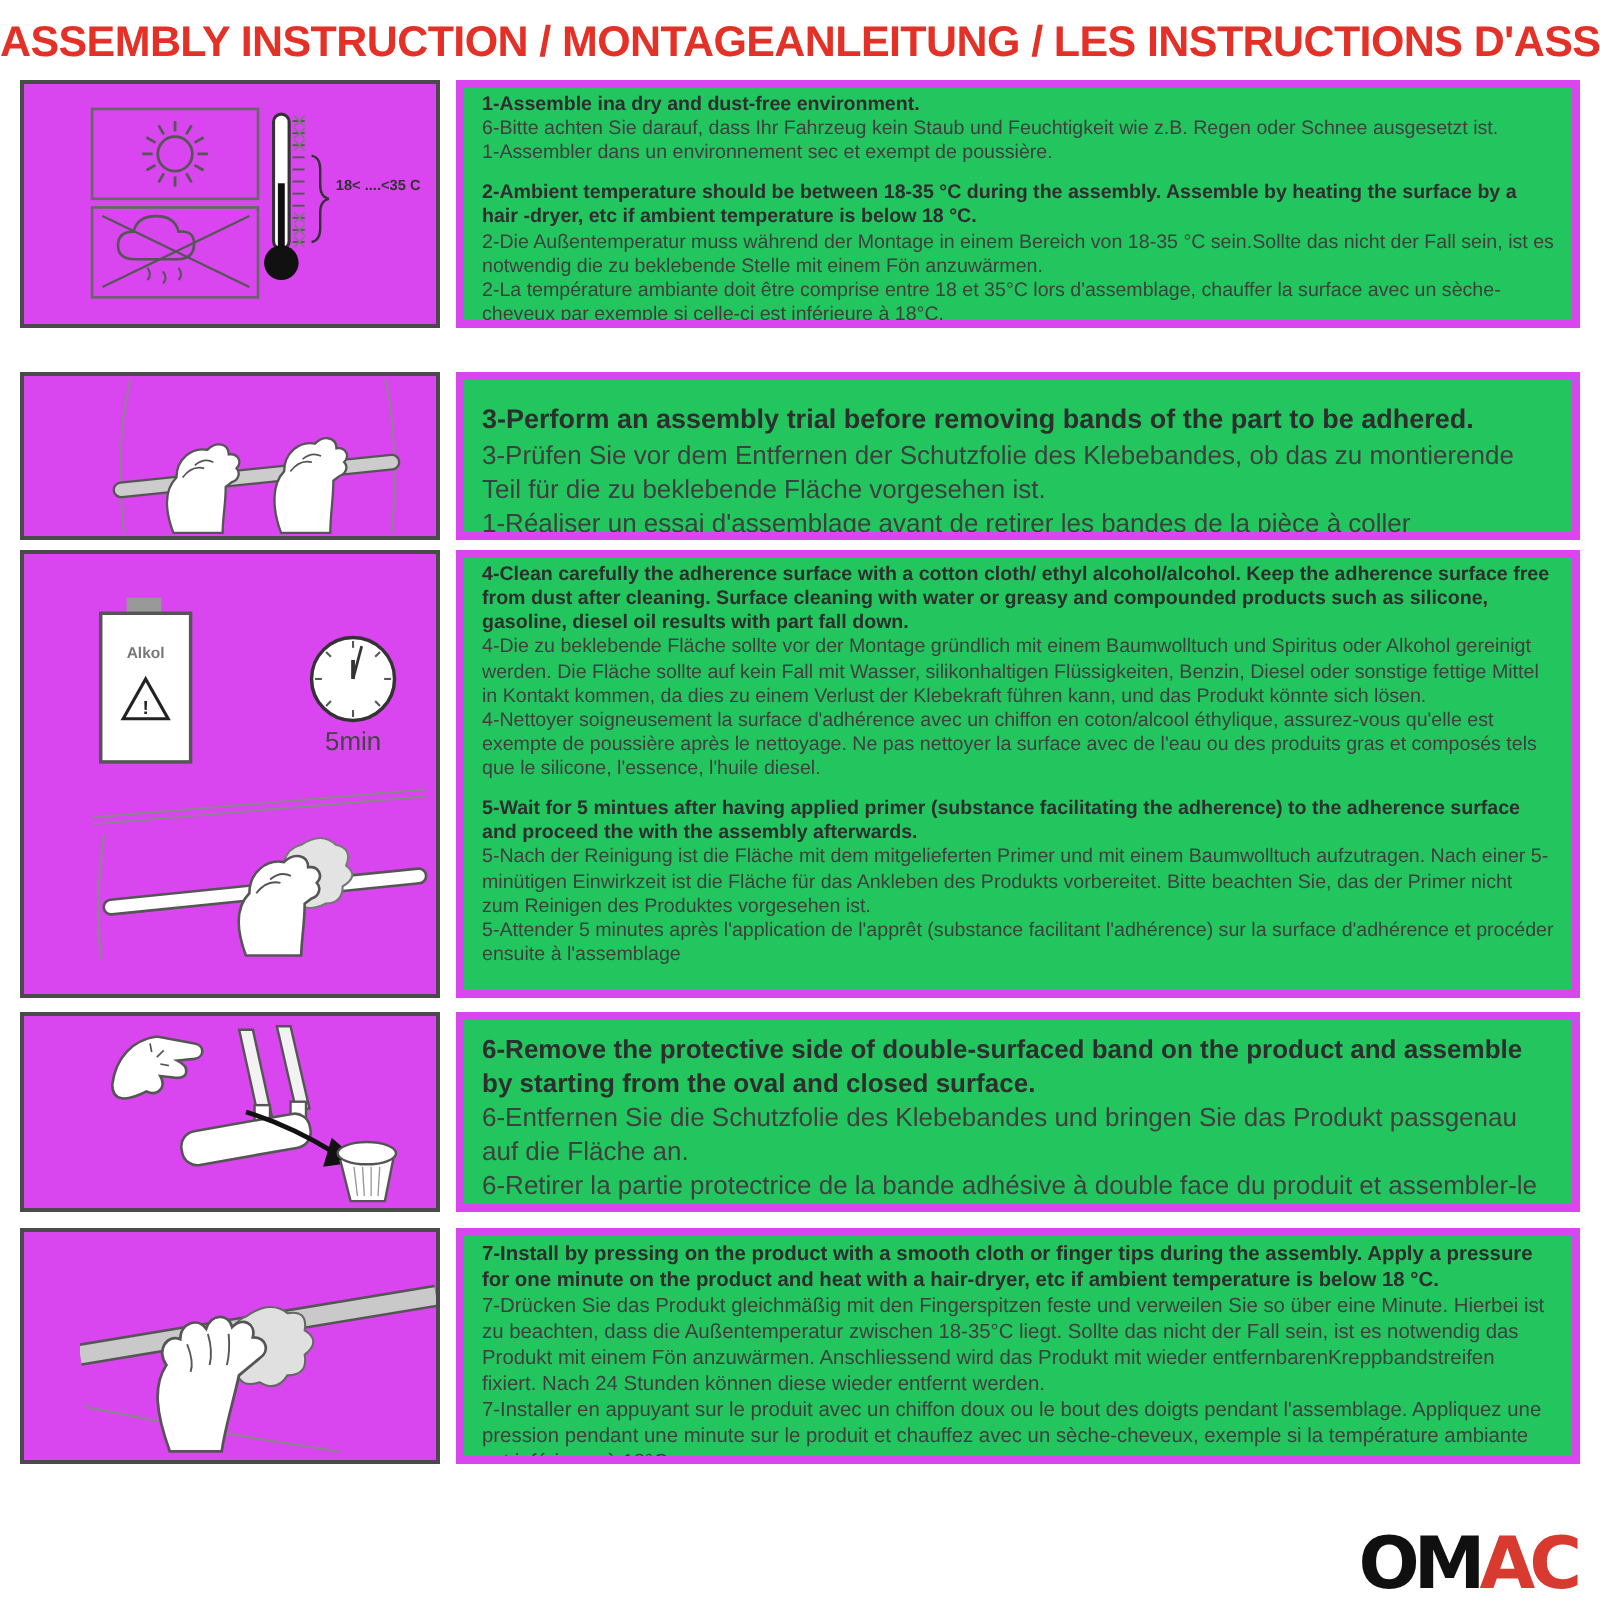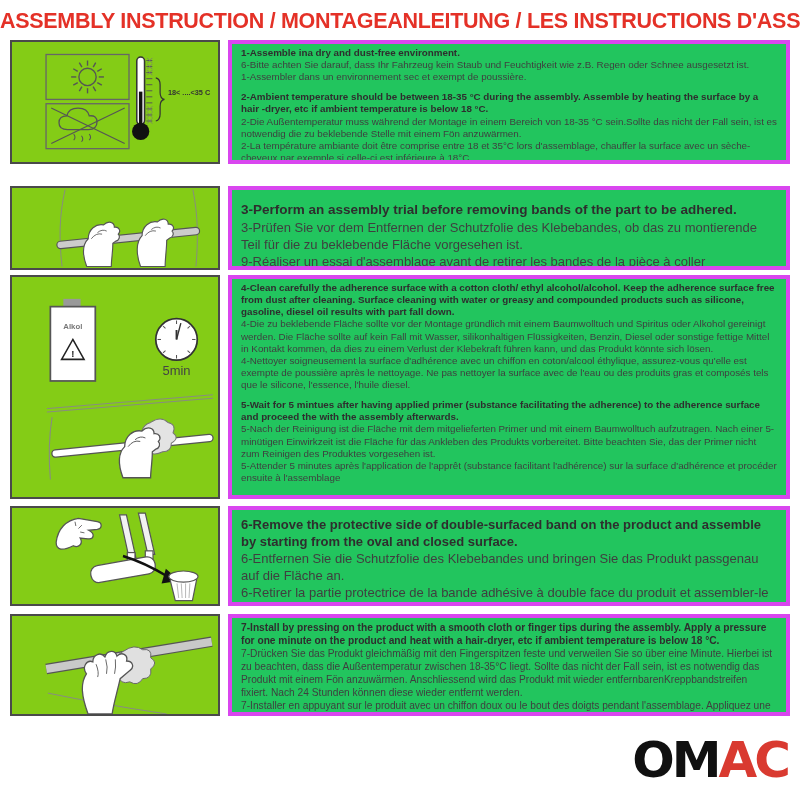--- a/index.html
+++ b/index.html
@@ -12,42 +12,42 @@
     margin:0; padding:9px 0 6px; text-align:center;
     color:#e43127; font-size:21.5px; font-weight:800; letter-spacing:-0.3px;
     white-space:nowrap;
   }
   .main { padding:0 10px; }
   .row { display:flex; gap:8px; }
   .r1 { height:124px; margin-bottom:22px; }
   .r2 { height:84px; margin-bottom:5px; }
   .r3 { height:224px; margin-bottom:7px; }
   .r4 { height:100px; margin-bottom:8px; }
-  .r5 { height:102px; }
+  .r5 { height:118px; }
   .iconbox {
-    flex:0 0 210px; width:210px; border:2px solid #4a4a4a; background:#84cc16; overflow:hidden;padding-left:28px;
+    flex:0 0 210px; width:210px; border:2px solid #4a4a4a; background:#d946ef; overflow:hidden;padding-left:28px;
   }
   .iconbox svg { width:100%; height:100%; display:block; }
   .textbox {
     flex:1; border:4px solid #d946ef; background:#22c55e; padding:3px 9px 2px; overflow:hidden;
   }
   .textbox p { margin:0; }
   .step { margin-bottom:0.8em; }
   .step:last-child { margin-bottom:16px; }
   .en { font-weight:700; color:#2e2e2e; }
   .t-small { font-size:9.8px; line-height:1.24; }
   .t-med  { font-size:13px;  line-height:1.32; padding-top:11px; }
   .t-med .en { font-size:13.5px; }
   .t-med2 { font-size:13px;  line-height:1.3;  padding-top:7px; }
   .t-s7   { font-size:10.2px; line-height:1.27; padding-top:4px; }
   .logo {
-    position:absolute; right:12px; bottom:16px; background:#fff;
+    position:absolute; right:12px; bottom:0px; background:#fff;
     padding:2px 0 0 12px; line-height:0.95;
     font-family:"DejaVu Sans", sans-serif; font-weight:800;
-    font-size:50px; letter-spacing:-3px; white-space:nowrap;
+    font-size:36px; letter-spacing:-3px; white-space:nowrap;
   }
   .logo .lb { color:#101010; }
   .logo .lr { color:#d93a30; }
   svg text { font-family:"Liberation Sans", sans-serif; }
 </style>
 </head>
 <body>
 
 <div class="page">
 
@@ -152,21 +152,21 @@
             <path d="M118,102 C112,86 112,70 120,62 C120,50 130,42 140,44 C146,38 154,40 154,47 C160,46 163,52 159,56 C162,59 160,64 156,65 L152,68 C152,80 150,90 150,102 Z"></path>
             <path d="M124,62 q6,-8 14,-6" fill="none" stroke-width="1.1"></path>
             <path d="M132,54 q6,-5 12,-2" fill="none" stroke-width="1.1"></path>
           </g>
         </svg>
       </div>
       <div class="textbox t-med">
         <div class="step">
           <p class="en">3-Perform an assembly trial before removing bands of the part to be adhered.</p>
           <p class="de">3-Prüfen Sie vor dem Entfernen der Schutzfolie des Klebebandes, ob das zu montierende Teil für die zu beklebende Fläche vorgesehen ist.</p>
-          <p class="fr">9-Réaliser un essai d'assemblage avant de retirer les bandes de la pièce à coller</p>
+          <p class="fr">1-Réaliser un essai d'assemblage avant de retirer les bandes de la pièce à coller</p>
         </div>
       </div>
     </div>
 
     <div class="row r3">
       <div class="iconbox">
         <svg viewBox="0 0 206 218">
           <g>
             <rect x="27" y="7" width="20" height="10" fill="#999"></rect>
             <rect x="12" y="16" width="52" height="86" fill="#fff" stroke="#555" stroke-width="2"></rect>

